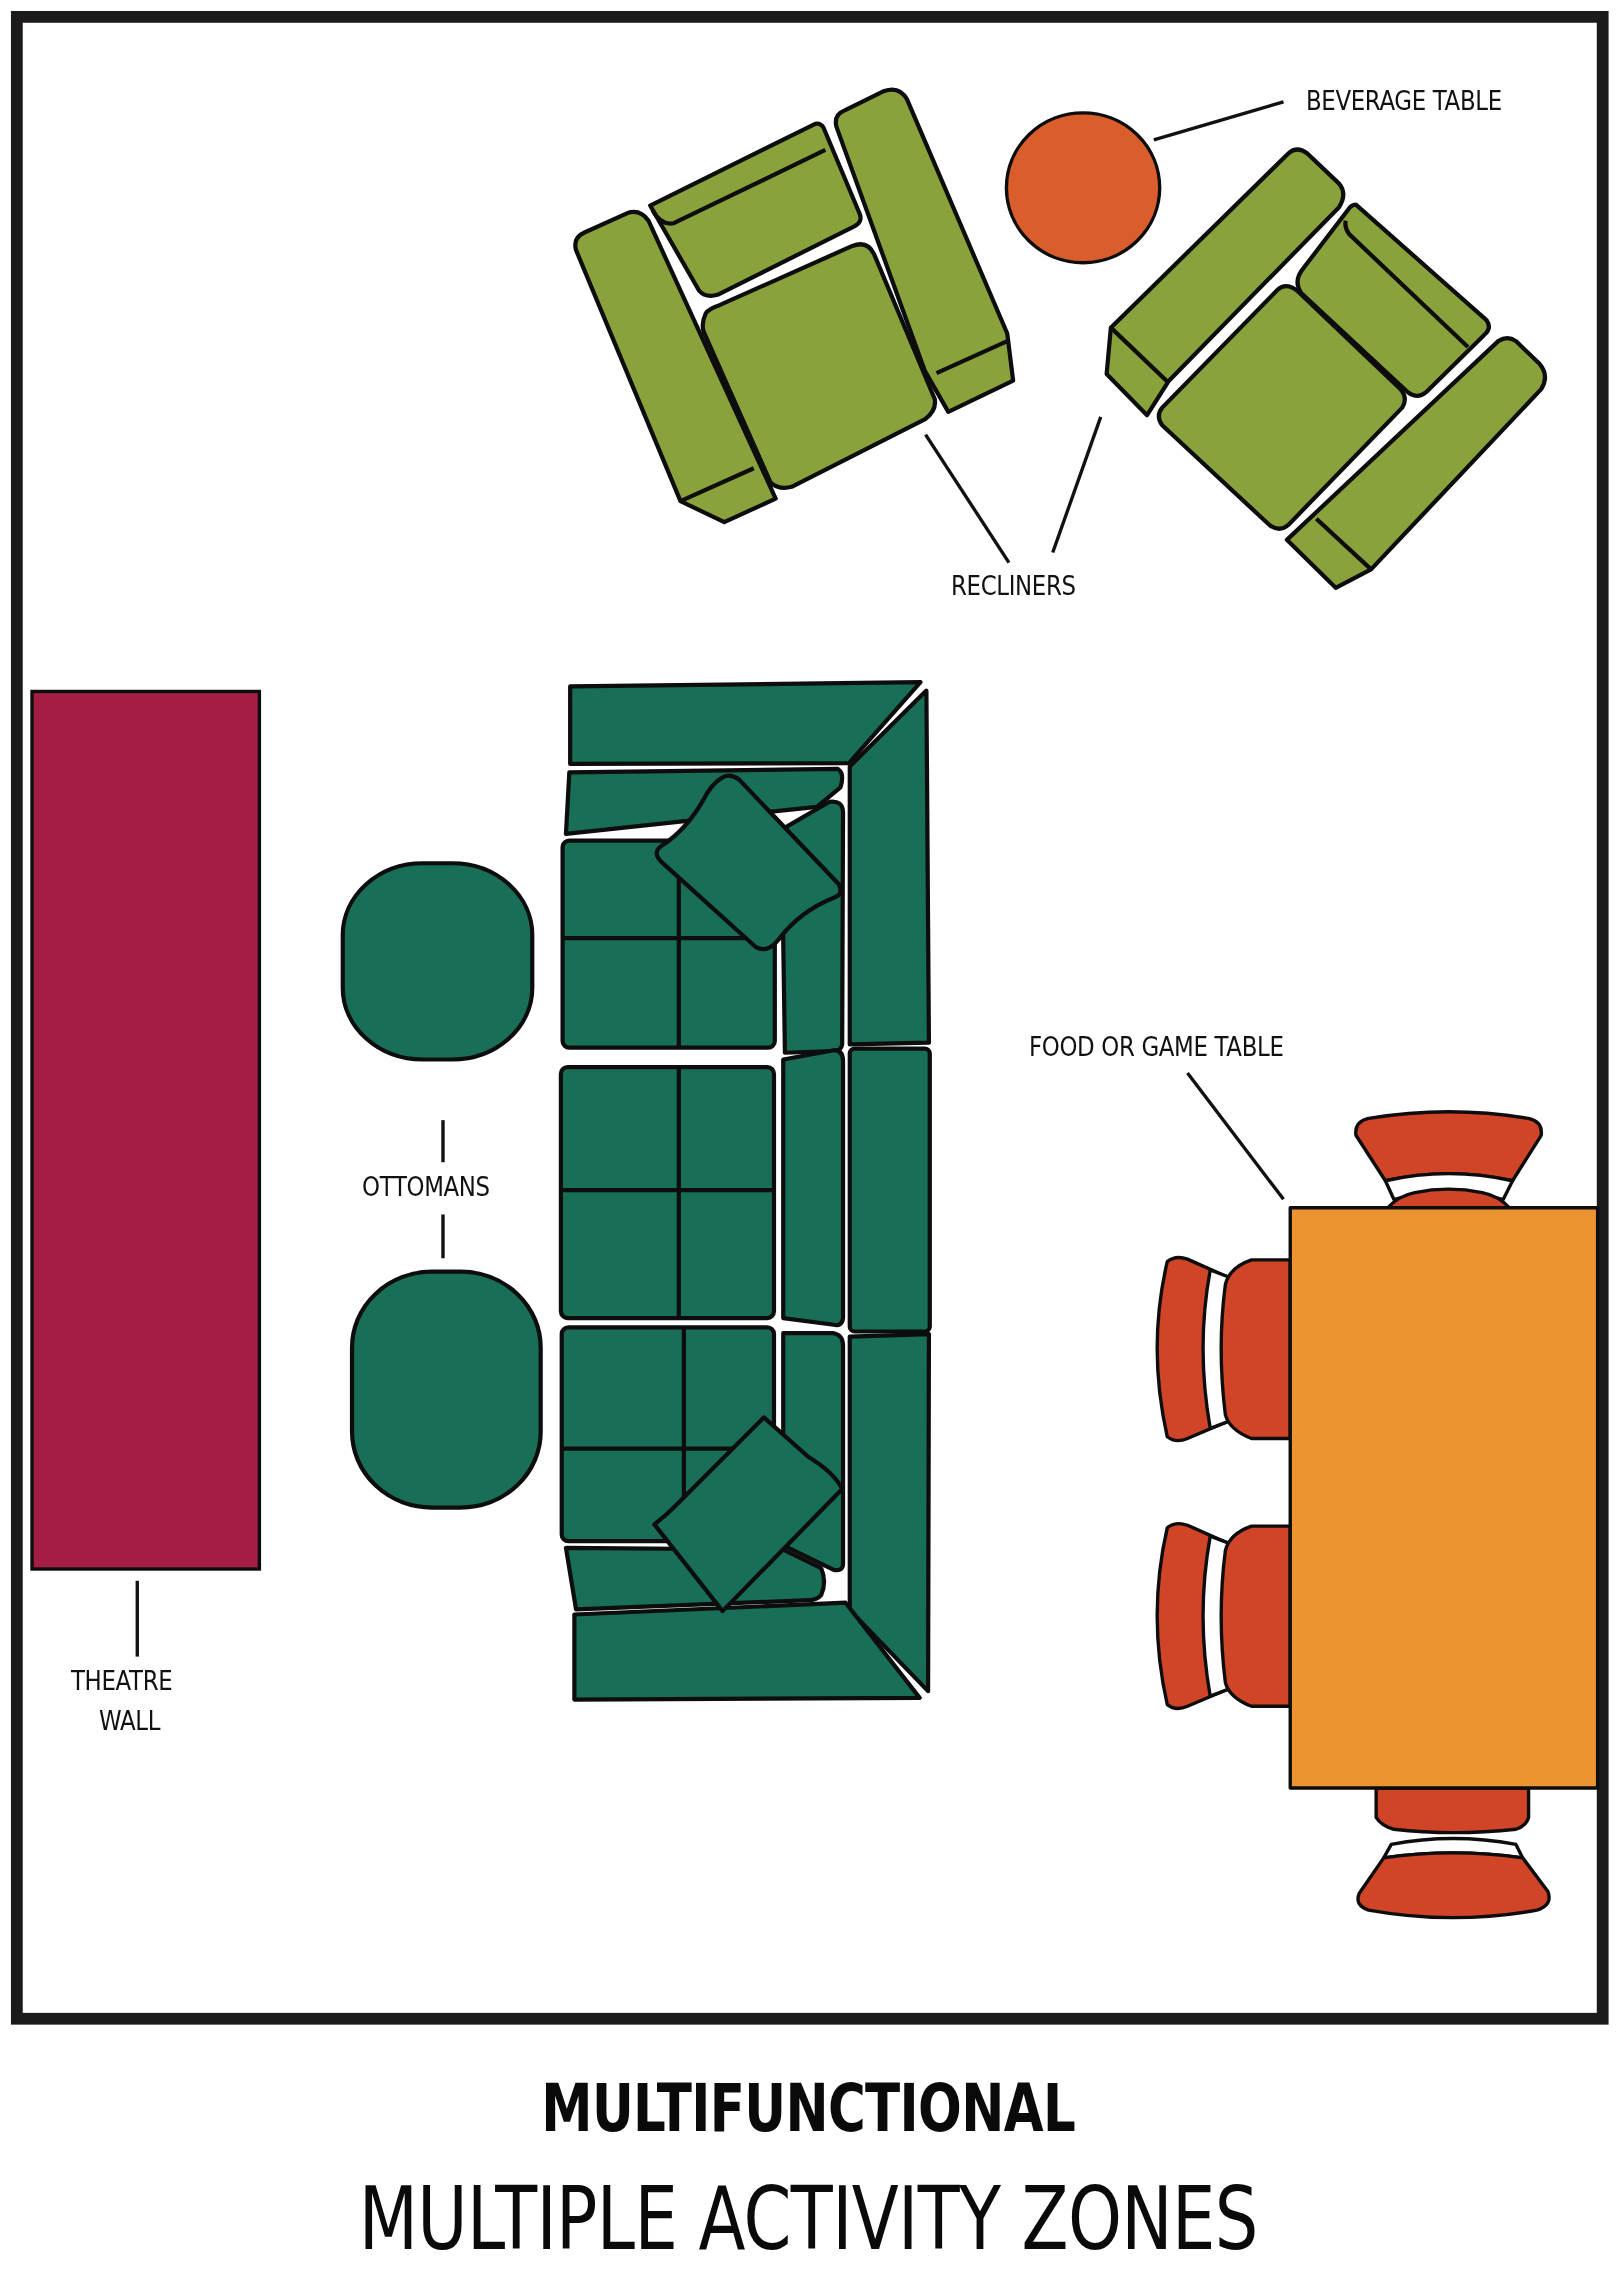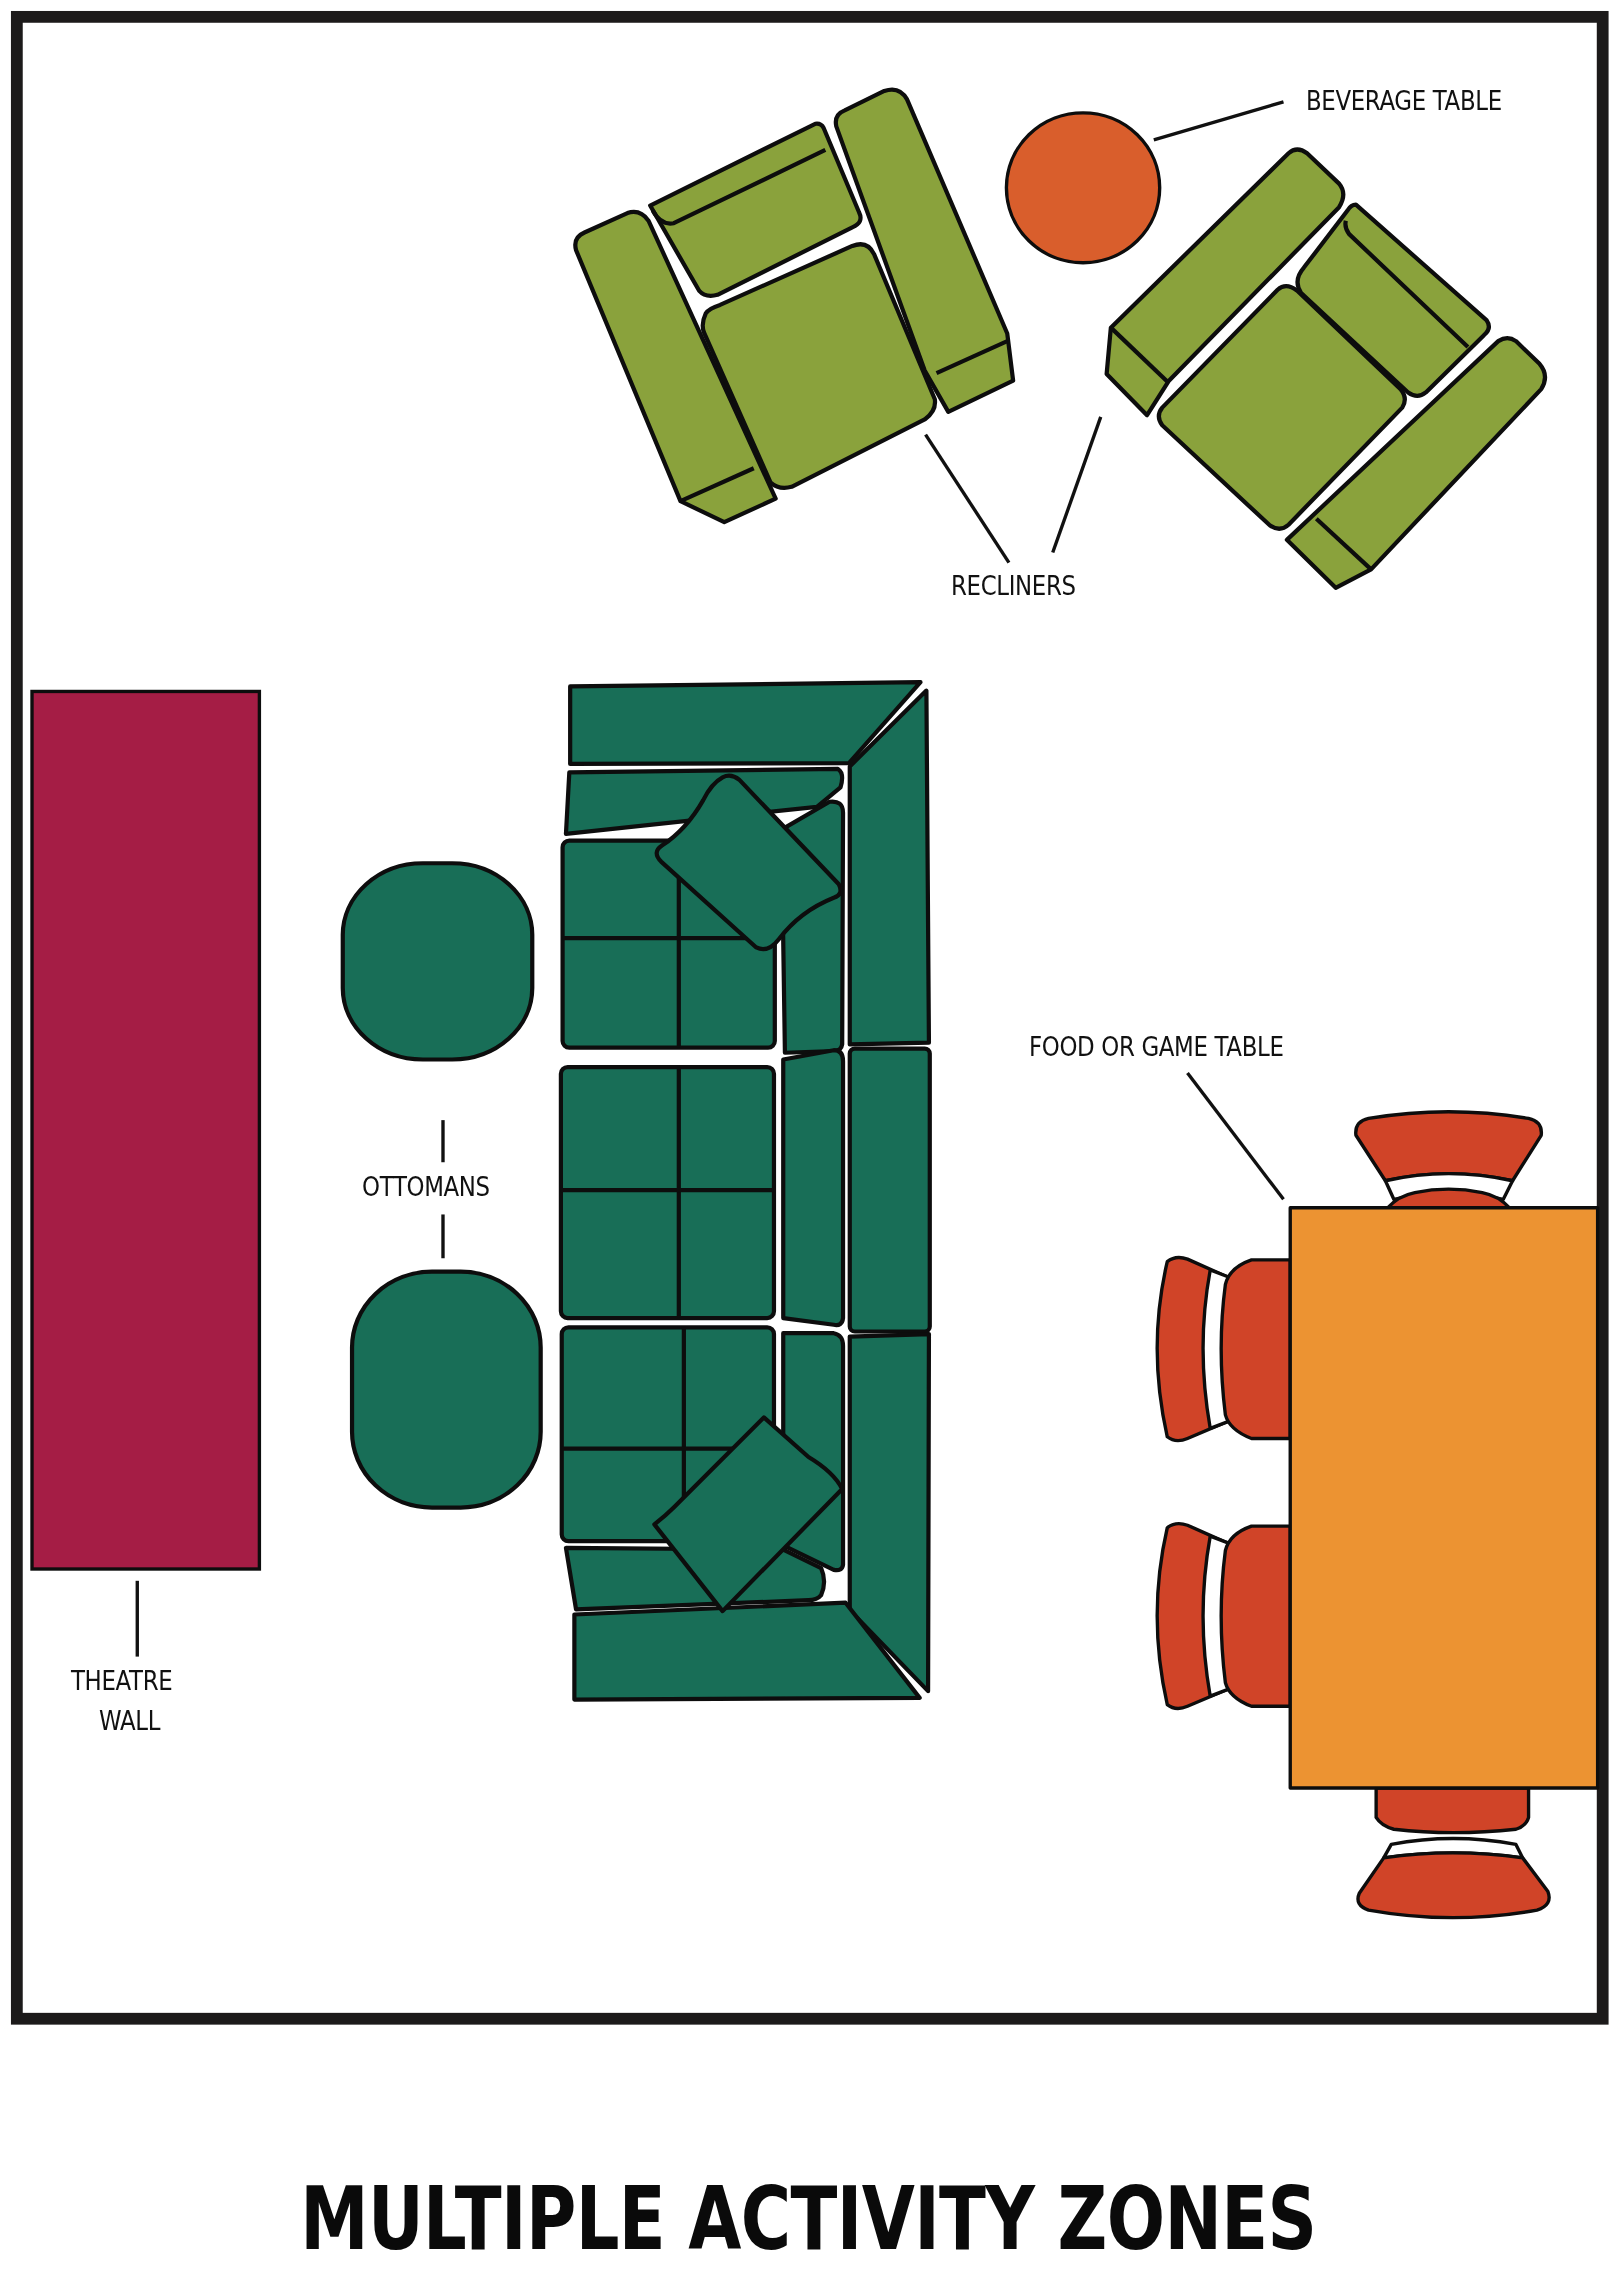--- a/index.html
+++ b/index.html
@@ -9,21 +9,21 @@
   svg.plan { position: absolute; left: 0; top: 0; }
   .label { position: absolute; color: #111111; white-space: nowrap;
            font-family: "DejaVu Sans", sans-serif; font-weight: normal;
            letter-spacing: -0.4px; line-height: 1; }
   .lbl-sm { font-size: 26px; transform: scaleX(0.88); transform-origin: left top; }
   .title1 { position: absolute; left: 0; width: 1617px; top: 2076px; text-align: center;
             font-family: "DejaVu Sans", sans-serif; font-weight: bold; font-size: 66px;
             color: #0a0a0a; letter-spacing: -0.8px; line-height: 1; }
   .title1 span, .title2 span { display: inline-block; transform: scaleX(0.78); }
   .title2 { position: absolute; left: 0; width: 1617px; top: 2175px; text-align: center;
-            font-family: "DejaVu Sans", sans-serif; font-weight: bold; font-size: 88px;
+            font-family: "DejaVu Sans", sans-serif; font-weight: normal; font-size: 88px;
             color: #0a0a0a; letter-spacing: -0.8px; line-height: 1; }
 </style>
 </head>
 <body>
 
 <div class="canvas">
 
 <svg class="plan" width="1617" height="2295" viewBox="0 0 1920 2725" xmlns="http://www.w3.org/2000/svg">
 
   <rect x="20" y="20" width="1883" height="2377" fill="#ffffff" stroke="#1c1a1a" stroke-width="14"></rect>
@@ -129,16 +129,17 @@
   </g>
 </svg>
 
 <div class="label lbl-sm" style="left:1306px; top:88px;">BEVERAGE TABLE</div>
 <div class="label lbl-sm" style="left:951px; top:573px;">RECLINERS</div>
 <div class="label lbl-sm" style="left:362px; top:1174px;">OTTOMANS</div>
 <div class="label lbl-sm" style="left:71px; top:1668px;">THEATRE</div>
 <div class="label lbl-sm" style="left:99px; top:1708px;">WALL</div>
 <div class="label lbl-sm" style="left:1029px; top:1034px;">FOOD OR GAME TABLE</div>
 
+<div class="title1"><span>MULTIFUNCTIONAL</span></div>
 <div class="title2"><span>MULTIPLE ACTIVITY ZONES</span></div>
 
 </div>
 
 
 </body></html>

